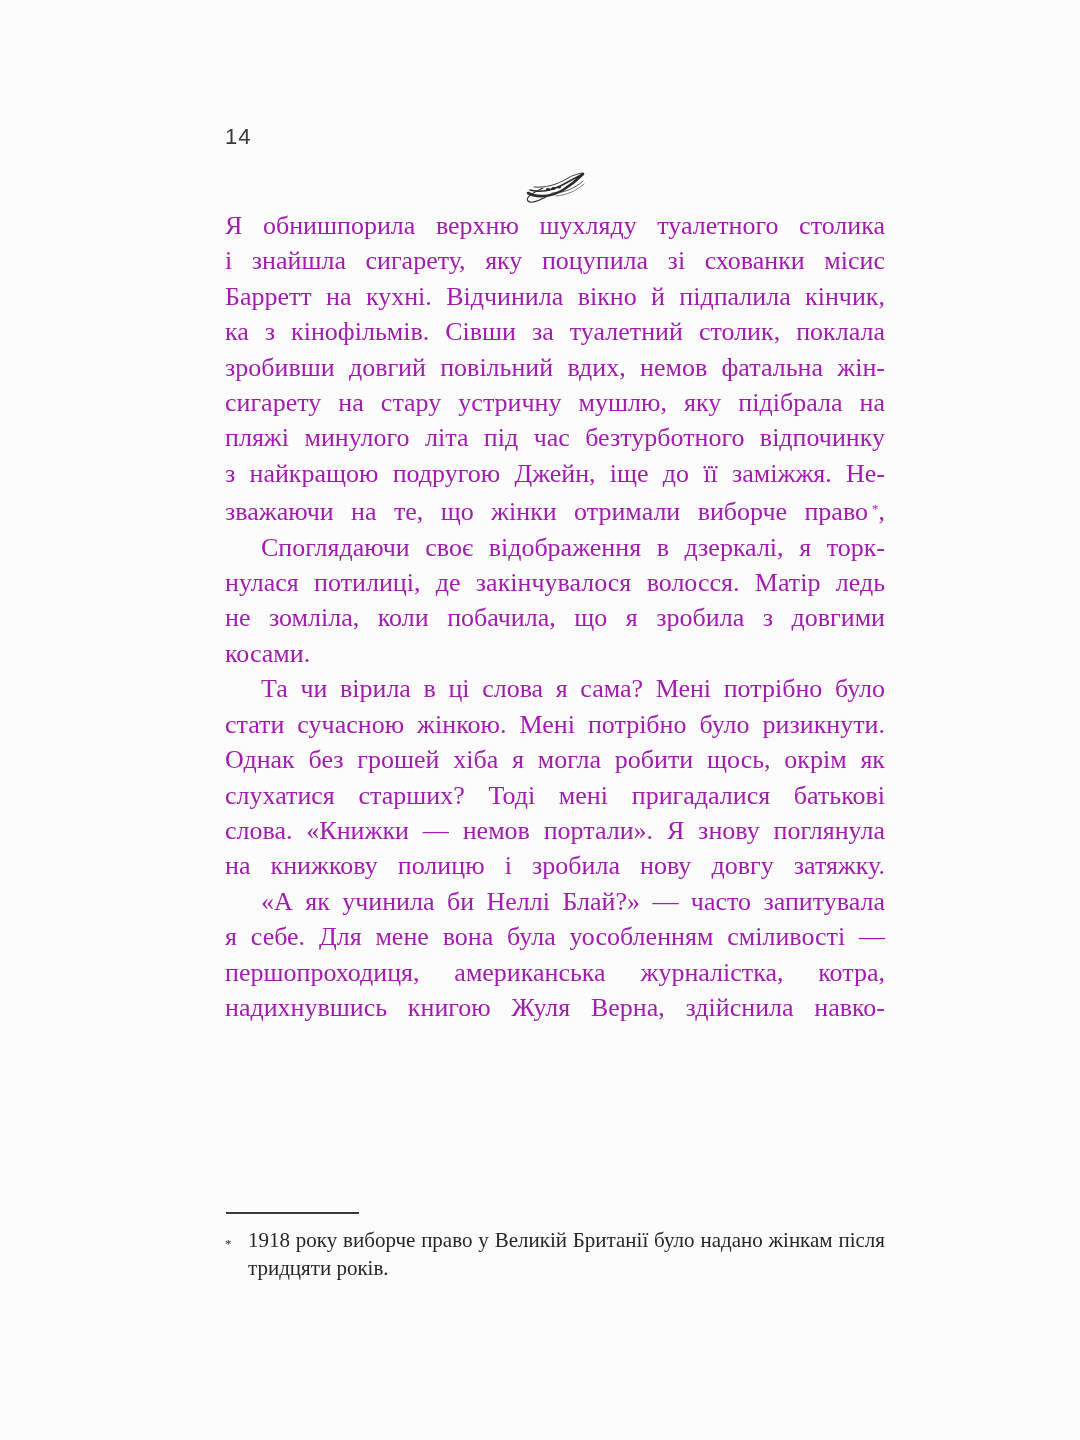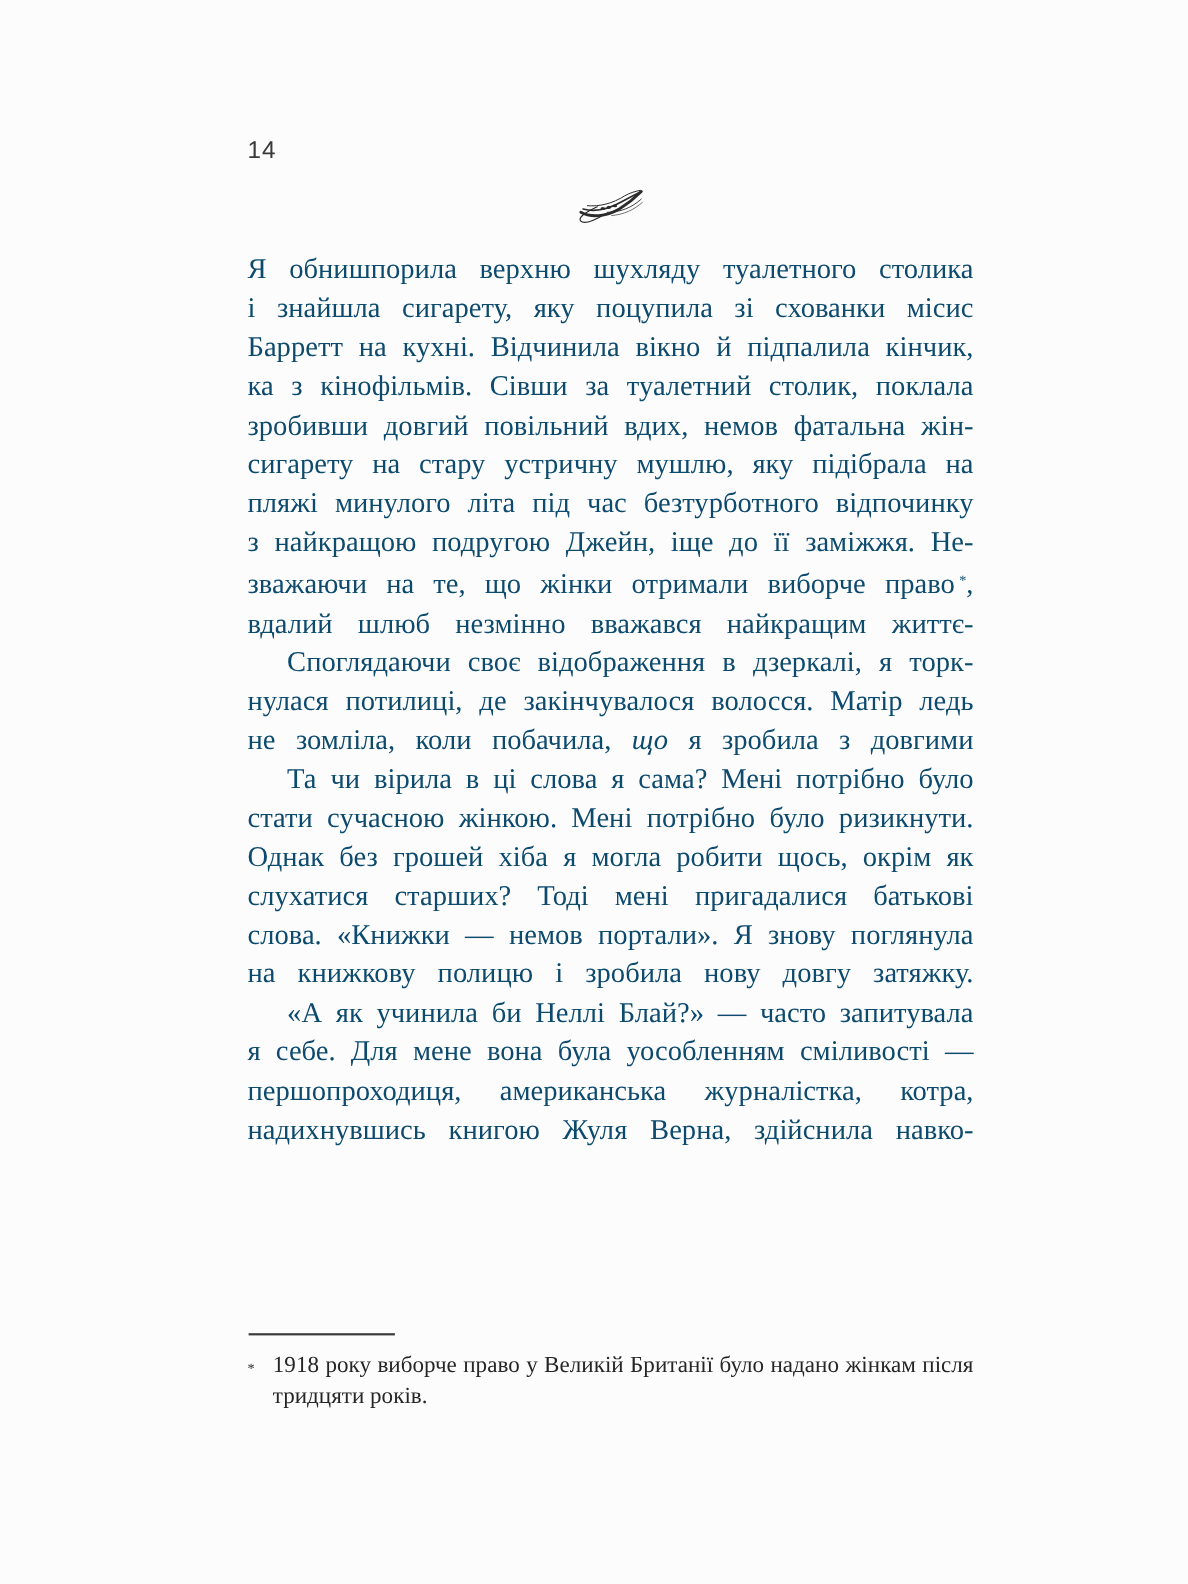--- a/index.html
+++ b/index.html
@@ -30,34 +30,34 @@
   .ornament {
     position: absolute;
     left: 521px;
     top: 166px;
     width: 66px;
     height: 42px;
   }
   .body-text {
     position: absolute;
     left: 225px;
-    top: 227px;
+    top: 208px;
     width: 660px;
     font-size: 26px;
     line-height: 35.4px;
-    color: #0c4a6e;
+    color: #a21caf;
   }
   .line {
     min-height: 35.4px;
     text-align: justify;
     text-align-last: left;
   }
   .line.just  { text-align-last: justify; }
   .line.indent { text-indent: 36px; }
-  .it  { font-style: italic; }
+  .it  { }
   .sup {
     font-size: 13px;
     vertical-align: 7px;
     margin-left: 4px;
     letter-spacing: 0;
   }
   .footnote {
     position: absolute;
     left: 225px;
     top: 1212px;
@@ -114,24 +114,24 @@
   <div class="body-text">
       <div class="line just"><span>Я обнишпорила верхню шухляду туалетного столика</span></div>
       <div class="line just"><span>і знайшла сигарету, яку поцупила зі схованки місис</span></div>
       <div class="line just"><span>Барретт на кухні. Відчинила вікно й підпалила кінчик,</span></div>
       <div class="line just"><span>ка з кінофільмів. Сівши за туалетний столик, поклала</span></div>
       <div class="line just"><span>зробивши довгий повільний вдих, немов фатальна жін-</span></div>
       <div class="line just"><span>сигарету на стару устричну мушлю, яку підібрала на</span></div>
       <div class="line just"><span>пляжі минулого літа під час безтурботного відпочинку</span></div>
       <div class="line just"><span>з найкращою подругою Джейн, іще до її заміжжя. Не-</span></div>
       <div class="line just"><span>зважаючи на те, що жінки отримали виборче право</span><span class="sup">*</span><span>,</span></div>
-      <div class="line just"><span>вдалий шлюб незмінно вважався найкращим життє-</span></div>
       <div class="line just indent"><span>Споглядаючи своє відображення в дзеркалі, я торк-</span></div>
       <div class="line just"><span>нулася потилиці, де закінчувалося волосся. Матір ледь</span></div>
       <div class="line just"><span>не зомліла, коли побачила, </span><span class="it">що</span><span> я зробила з довгими</span></div>
+      <div class="line"><span>косами.</span></div>
       <div class="line just indent"><span>Та чи вірила в ці слова я сама? Мені потрібно було</span></div>
       <div class="line just"><span>стати сучасною жінкою. Мені потрібно було ризикнути.</span></div>
       <div class="line just"><span>Однак без грошей хіба я могла робити щось, окрім як</span></div>
       <div class="line just"><span>слухатися старших? Тоді мені пригадалися батькові</span></div>
       <div class="line just"><span>слова. «Книжки — немов портали». Я знову поглянула</span></div>
       <div class="line just"><span>на книжкову полицю і зробила нову довгу затяжку.</span></div>
       <div class="line just indent"><span>«А як учинила би Неллі Блай?» — часто запитувала</span></div>
       <div class="line just"><span>я себе. Для мене вона була уособленням сміливості —</span></div>
       <div class="line just"><span>першопроходиця, американська журналістка, котра,</span></div>
       <div class="line just"><span>надихнувшись книгою Жуля Верна, здійснила навко-</span></div>

